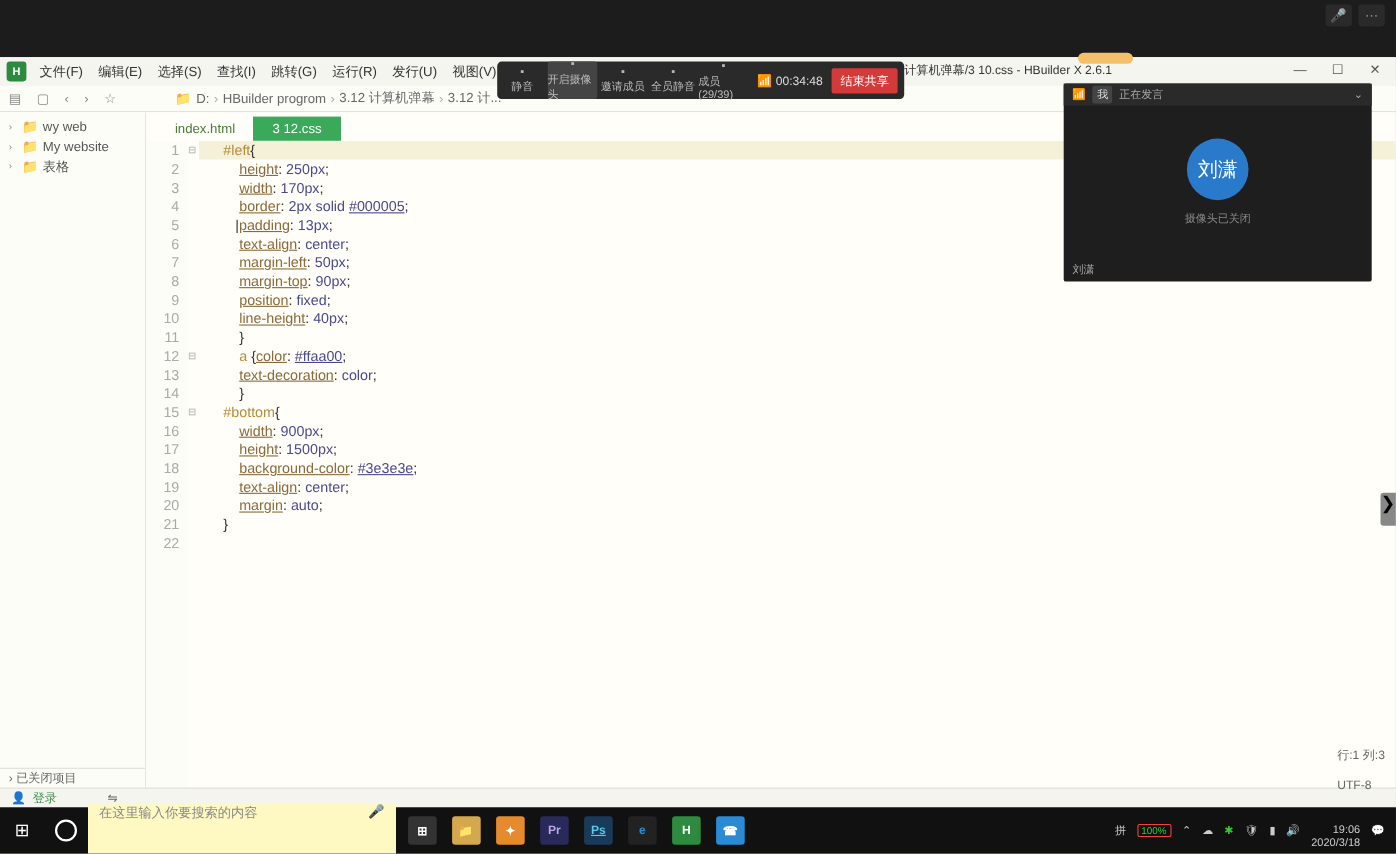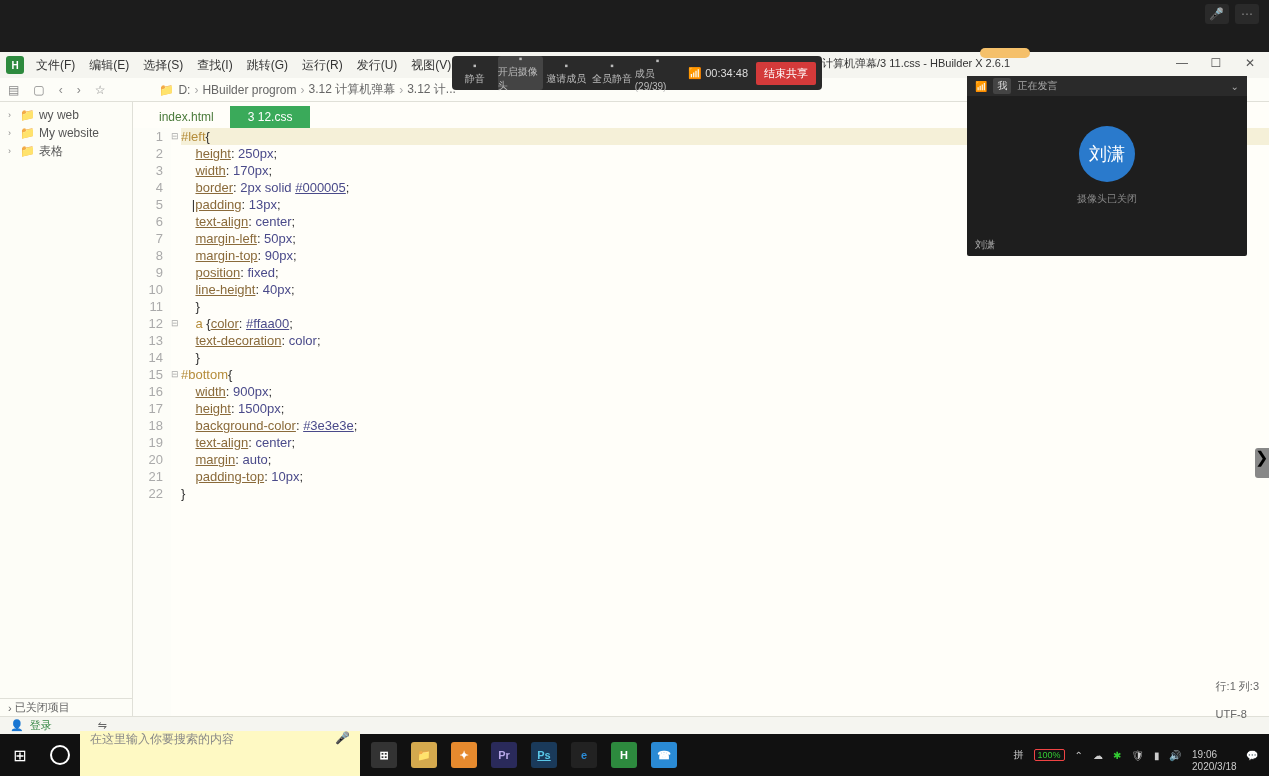--- a/index.html
+++ b/index.html
@@ -38,21 +38,21 @@
 .tabbar { height: 26px; display: flex; align-items: flex-end; padding-left: 12px; gap: 2px; font-size: 12px; }
 .tab { padding: 4px 14px; color: #4a7a3a; }
 .tab.active { background: #3aaa5a; color: #fff; padding: 4px 18px; }
 
 .code { flex: 1; display: flex; font-family: Consolas, monospace; font-size: 13px; line-height: 17px; overflow: hidden; }
 .gutter { width: 38px; text-align: right; padding-right: 8px; color: #aaa; background: #fdfdf8; }
 .gutter .ln { height: 17px; }
 .fold-col { width: 10px; color: #aaa; }
 .fold-col div { height: 17px; font-size: 9px; }
 .lines { flex: 1; }
-.line { height: 17px; white-space: pre; }
+.line { height: 17px; white-space: pre; padding-left: 22px; }
 .line.hl { background: #f5f0d8; }
 .sel { color: #b58c3a; }
 .prop { color: #8a6a3a; text-decoration: underline; }
 .num { color: #4a4a8a; }
 .hex { color: #4a4a8a; text-decoration: underline; }
 .kw { color: #4a4a8a; }
 .punc { color: #333; }
 .txt { color: #333; }
 
 .right-handle { position: absolute; right: 0; top: 396px; width: 14px; height: 30px; background: #888; border-radius: 3px 0 0 3px; }
@@ -83,21 +83,21 @@
 .start { width: 40px; height: 42px; display: flex; align-items: center; justify-content: center; color: #fff; font-size: 16px; }
 .cortana { width: 40px; height: 42px; display: flex; align-items: center; justify-content: center; }
 .cortana-ring { width: 20px; height: 20px; border: 2px solid #fff; border-radius: 50%; }
 .search { flex: 0 0 280px; height: 49px; background: #fef9c3; display: flex; align-items: flex-start; padding: 0 10px; color: #888; font-size: 12px; }
 .mic { margin-left: auto; }
 .task-icons { display: flex; align-items: center; height: 100%; margin-left: 4px; }
 .task-ico { width: 40px; height: 42px; display: flex; align-items: center; justify-content: center; }
 .ico-box { width: 26px; height: 26px; border-radius: 3px; display: flex; align-items: center; justify-content: center; font-size: 11px; font-weight: bold; color: #fff; }
 .tray { margin-left: auto; display: flex; align-items: center; gap: 10px; padding-right: 10px; color: #ccc; font-size: 10px; }
 .battery { border: 1px solid #ef4444; color: #3c3; padding: 0 3px; border-radius: 2px; font-size: 9px; }
-.clock { text-align: left; line-height: 12px; font-size: 10px; margin-top: 12px; }
+.clock { text-align: right; line-height: 12px; font-size: 10px; margin-top: 12px; }
 </style>
 </head>
 <body>
 
 <div class="top-blank">
   <div class="top-right-icons">
     <div class="top-icon">🎤</div>
     <div class="top-icon">⋯</div>
   </div>
 </div>
@@ -110,21 +110,21 @@
         <span class="menu-item">编辑(E)</span>
         <span class="menu-item">选择(S)</span>
         <span class="menu-item">查找(I)</span>
         <span class="menu-item">跳转(G)</span>
         <span class="menu-item">运行(R)</span>
         <span class="menu-item">发行(U)</span>
         <span class="menu-item">视图(V)</span>
         <span class="menu-item">工具(T)</span>
         <span class="menu-item">帮助</span>
       </div>
-    <div class="title-text">计算机弹幕/3 11.css - HBuilder X 2.6.1</div>
+    <div class="title-text">计算机弹幕/3 10.css - HBuilder X 2.6.1</div>
     <div class="win-controls">
       <div class="win-btn">—</div>
       <div class="win-btn">☐</div>
       <div class="win-btn">✕</div>
     </div>
   </div>
 
   <div class="toolbar">
     <span class="tb-ico">▤</span>
     <span class="tb-ico">▢</span>
@@ -236,21 +236,20 @@
             <div class="line"><span class="txt">    </span><span class="punc">}</span></div>
             <div class="line"><span class="txt">    </span><span class="sel">a </span><span class="punc">{</span><span class="prop">color</span><span class="punc">: </span><span class="hex">#ffaa00</span><span class="punc">;</span></div>
             <div class="line"><span class="txt">    </span><span class="prop">text-decoration</span><span class="punc">: </span><span class="kw">color</span><span class="punc">;</span></div>
             <div class="line"><span class="txt">    </span><span class="punc">}</span></div>
             <div class="line"><span class="sel">#bottom</span><span class="punc">{</span></div>
             <div class="line"><span class="txt">    </span><span class="prop">width</span><span class="punc">: </span><span class="num">900px</span><span class="punc">;</span></div>
             <div class="line"><span class="txt">    </span><span class="prop">height</span><span class="punc">: </span><span class="num">1500px</span><span class="punc">;</span></div>
             <div class="line"><span class="txt">    </span><span class="prop">background-color</span><span class="punc">: </span><span class="hex">#3e3e3e</span><span class="punc">;</span></div>
             <div class="line"><span class="txt">    </span><span class="prop">text-align</span><span class="punc">: </span><span class="kw">center</span><span class="punc">;</span></div>
             <div class="line"><span class="txt">    </span><span class="prop">margin</span><span class="punc">: </span><span class="kw">auto</span><span class="punc">;</span></div>
-            <div class="line"><span class="txt">    </span><span class="prop">padding-top</span><span class="punc">: </span><span class="num">10px</span><span class="punc">;</span></div>
             <div class="line"><span class="punc">}</span></div>
           </div>
       </div>
     </div>
   </div>
 
   <div class="right-handle">❯</div>
 
   <div class="statusbar">
     <div class="sb-left">

